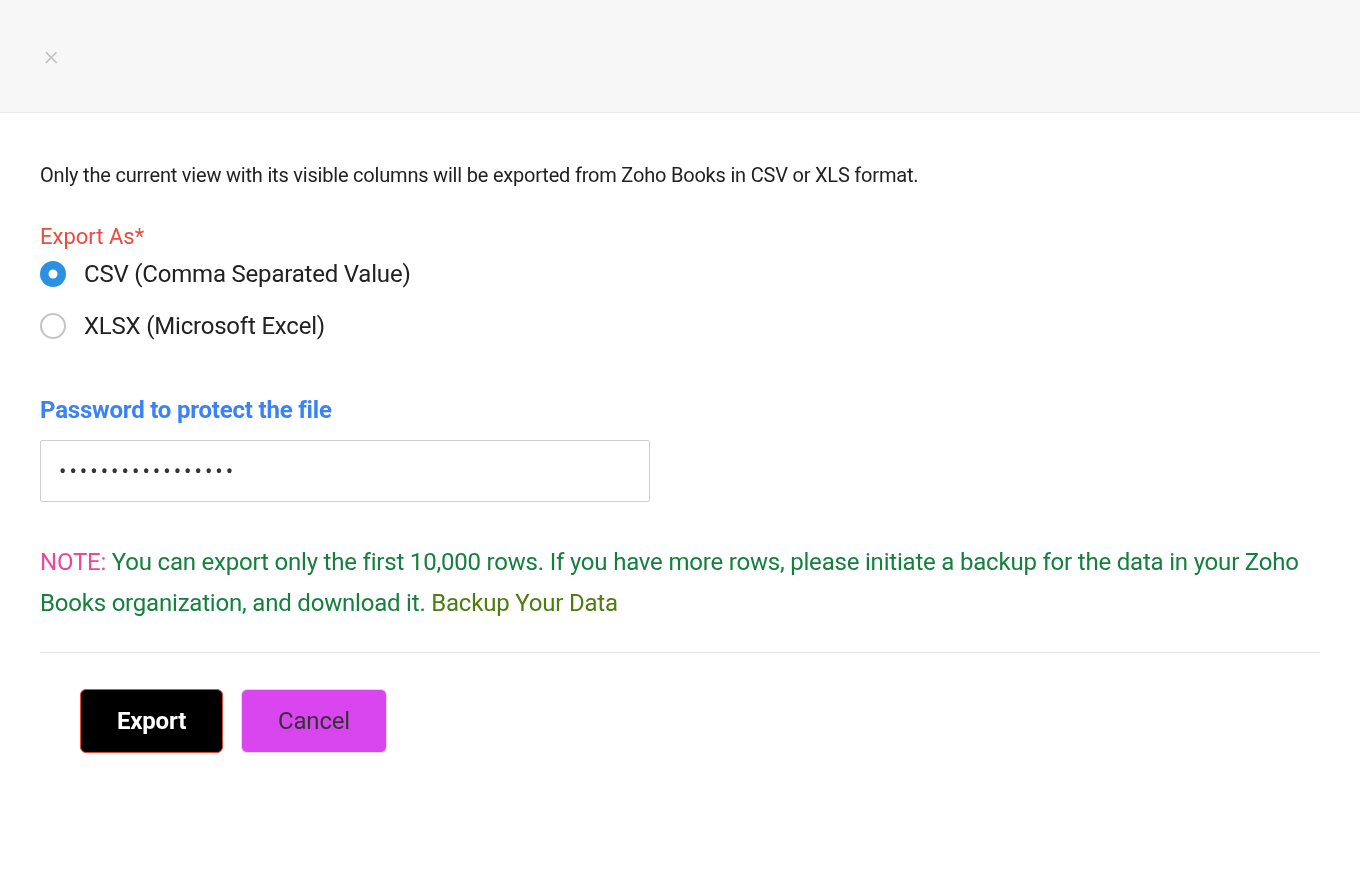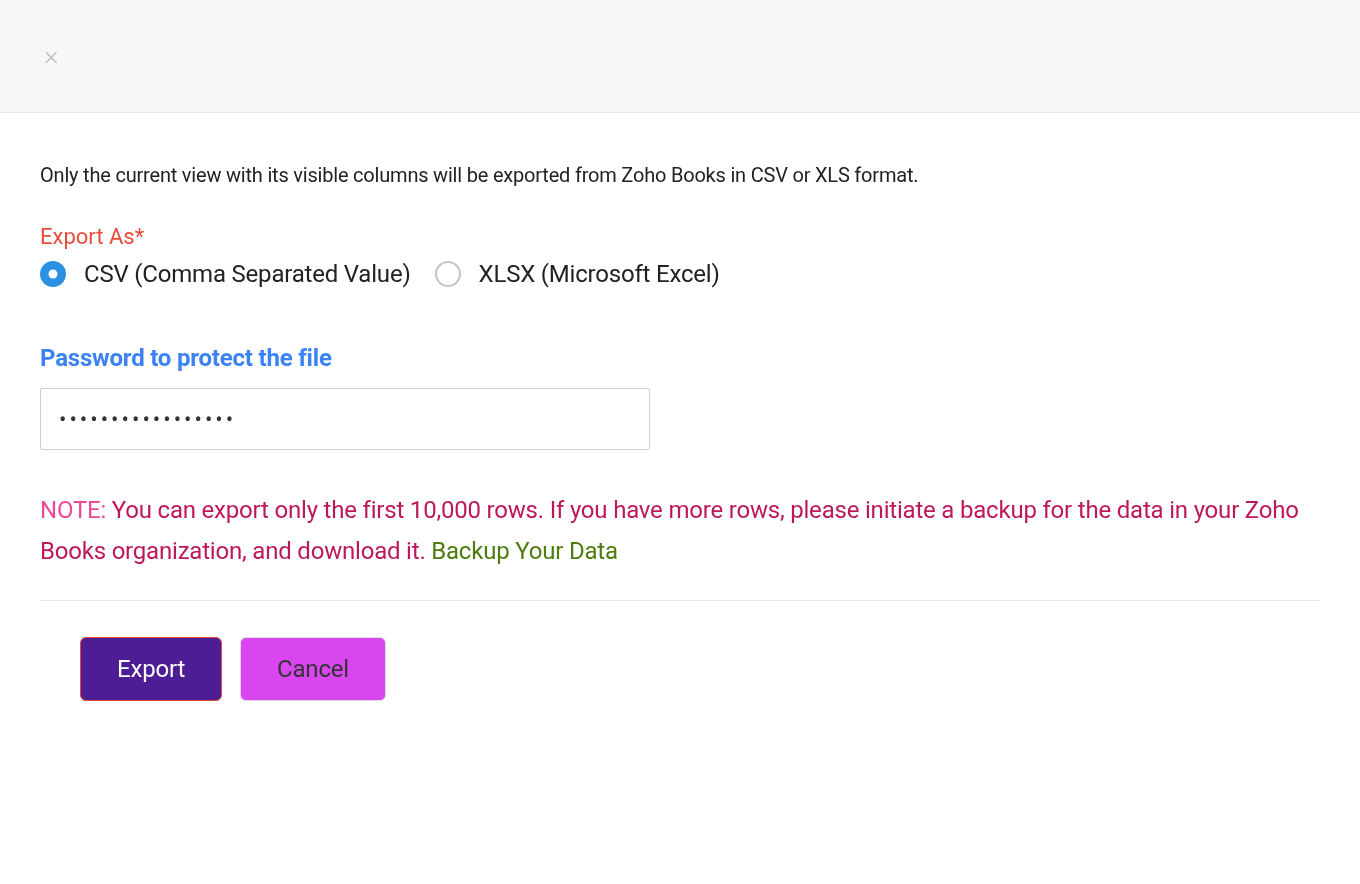--- a/index.html
+++ b/index.html
@@ -47,21 +47,21 @@
     letter-spacing: -0.2px;
   }
   .section-label {
     font-size: 22px;
     color: #e84c3d;
     margin-bottom: 11px;
     font-weight: 400;
   }
   .radio-group {
     display: flex;
-    flex-direction: row;
+    flex-direction: column;
     gap: 24px;
     margin-bottom: 56px;
   }
   .radio-row {
     display: flex;
     align-items: center;
     gap: 18px;
     cursor: pointer;
   }
   .radio-circle {
@@ -118,21 +118,21 @@
     border-bottom: 1px solid #e6e6e6;
     font-size: 24px;
     line-height: 1.7;
     letter-spacing: -0.2px;
   }
   .note-prefix {
     color: #ec4899;
     font-weight: 400;
   }
   .note-text {
-    color: #be185d;
+    color: #15803d;
     font-weight: 400;
   }
   .note-link {
     color: #4d7c0f;
     cursor: pointer;
     font-weight: 400;
   }
   .button-row {
     display: flex;
     gap: 18px;
@@ -144,23 +144,24 @@
     padding: 0 36px;
     font-size: 24px;
     border-radius: 6px;
     cursor: pointer;
     font-weight: 400;
     border: 1px solid transparent;
     font-family: inherit;
     letter-spacing: -0.2px;
   }
   .btn-primary {
-    background: #4c1d95;
+    background: #000000;
     color: #fff;
     border-color: #e24a32;
+    font-weight: bold;
   }
   .btn-secondary {
     background: #d946ef;
     color: #333;
     border-color: #dedede;
   }
 </style>
 </head>
 <body>
 

